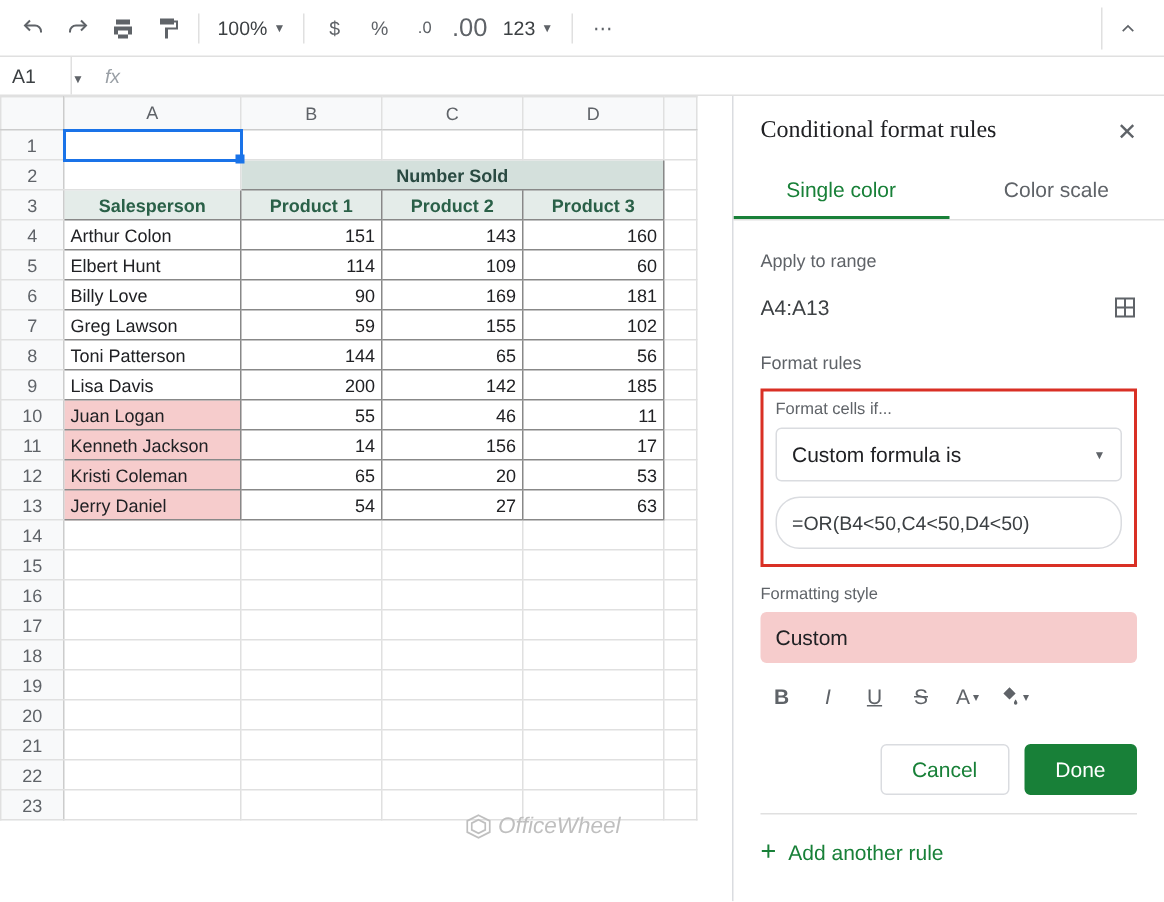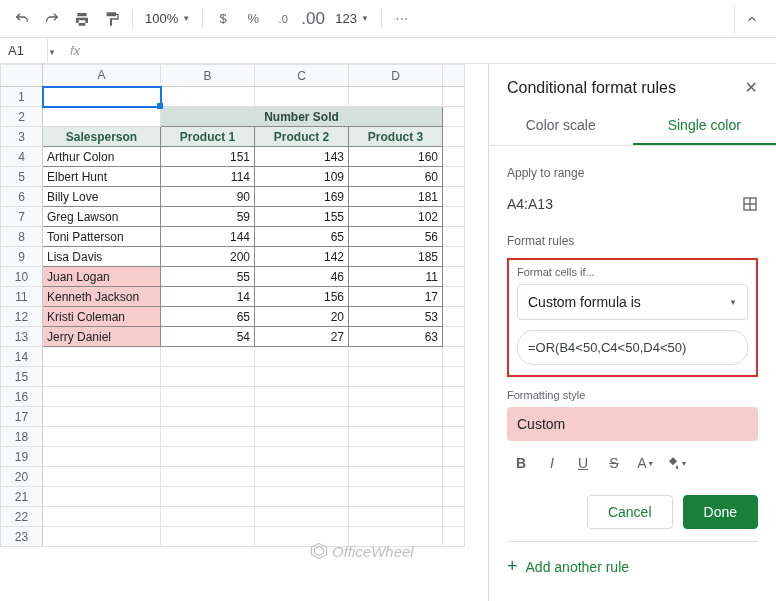--- a/index.html
+++ b/index.html
@@ -22,23 +22,23 @@
   .grid td { height: 20px; padding: 0 4px; background: #fff; }
   .cA { width: 118px; } .cB { width: 94px; } .cC { width: 94px; } .cD { width: 94px; } .cE { width: 22px; }
   .sel { border: 2px solid #1a73e8 !important; background: #fff; position: relative; }
   .sel::after { content: ""; position: absolute; right: -3px; bottom: -3px; width: 6px; height: 6px; background: #1a73e8; }
   .merged-header { background: #d4e0dc !important; text-align: center; font-weight: bold; color: #2a4a42; border: 1px solid #888 !important; }
   .tbl-head { background: #e4ece9 !important; text-align: center; font-weight: bold; color: #2a6048; border: 1px solid #888 !important; }
   .tbl-cell { border: 1px solid #888 !important; font-size: 13px; }
   .tbl-cell.left { text-align: left; }
   .tbl-cell.right { text-align: right; }
   .hl { background: #f6cccc !important; }
-  .watermark { position: absolute; left: 310px; top: 478px; color: #bfbfbf; font-size: 15px; font-style: italic; display: flex; align-items: center; gap: 4px; }
+  .watermark { position: absolute; left: 310px; top: 478px; color: #bfbfbf; font-size: 15px; font-style: italic; display: flex; align-items: flex-start; gap: 4px; }
   .sidebar { width: 287px; background: #fff; display: flex; flex-direction: column; }
-  .side-head { display: flex; align-items: center; justify-content: space-between; padding: 14px 18px 10px 18px; }
+  .side-head { display: flex; justify-content: space-between; padding: 14px 18px 10px 18px; font-family: Liberation Serif, serif; }
   .side-head h2 { font-size: 16px; font-weight: normal; color: #202124; }
   .close-x { color: #5f6368; cursor: pointer; font-size: 16px; }
   .tabs { display: flex; border-bottom: 1px solid #e0e0e0; }
   .tab { flex: 1; text-align: center; padding: 10px 0; font-size: 14px; cursor: pointer; color: #5f6368; }
   .tab.active { color: #188038; border-bottom: 2px solid #188038; font-weight: 500; }
   .side-body { padding: 14px 18px; flex: 1; overflow: auto; }
   .sec-label { font-size: 12px; color: #5f6368; margin-bottom: 10px; margin-top: 6px; }
   .range-row { display: flex; align-items: center; justify-content: space-between; margin-bottom: 16px; }
   .range-input { flex: 1; border: none; font-size: 14px; color: #3c4043; padding: 6px 0; background: transparent; }
   .grid-icon { width: 16px; height: 16px; color: #5f6368; }
@@ -316,22 +316,22 @@
       <span>OfficeWheel</span>
     </div>
   </div>
 
   <div class="sidebar">
     <div class="side-head">
       <h2>Conditional format rules</h2>
       <div class="close-x">✕</div>
     </div>
     <div class="tabs">
+      <div class="tab active">Single color</div>
       <div class="tab">Color scale</div>
-      <div class="tab active">Single color</div>
     </div>
     <div class="side-body">
       <div class="sec-label">Apply to range</div>
       <div class="range-row">
         <input class="range-input" value="A4:A13" style="">
         <svg class="grid-icon" viewBox="0 0 24 24" fill="none" stroke="currentColor" stroke-width="2">
             <rect x="3" y="3" width="18" height="18"></rect>
             <line x1="3" y1="12" x2="21" y2="12"></line>
             <line x1="12" y1="3" x2="12" y2="21"></line>
           </svg>

